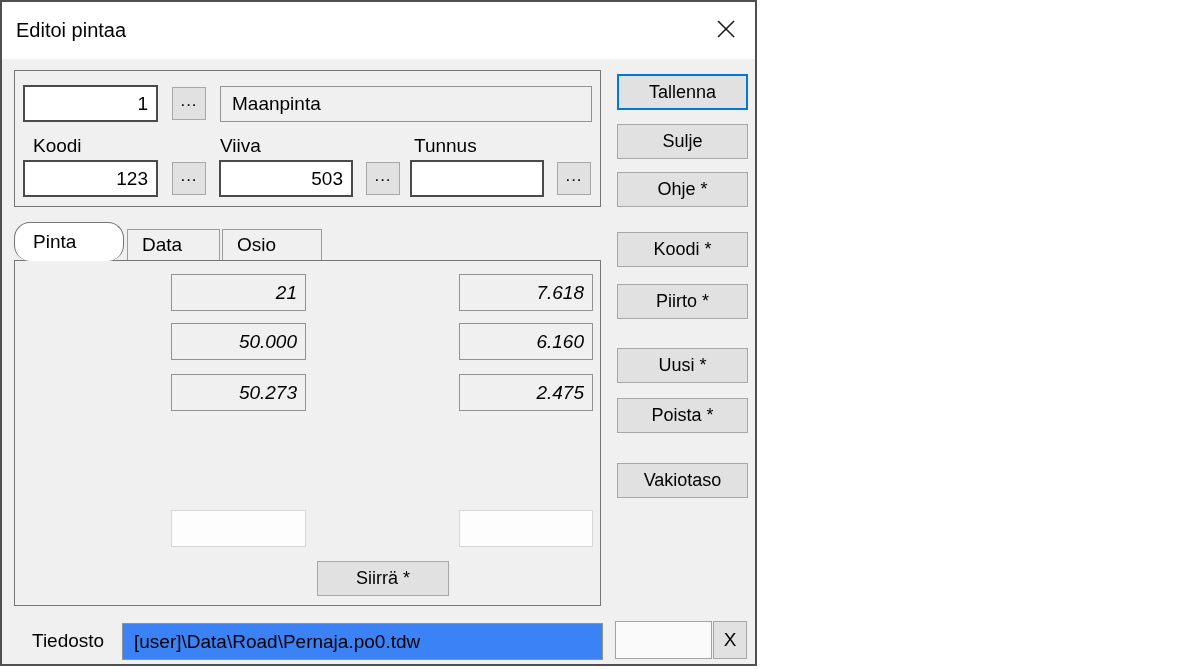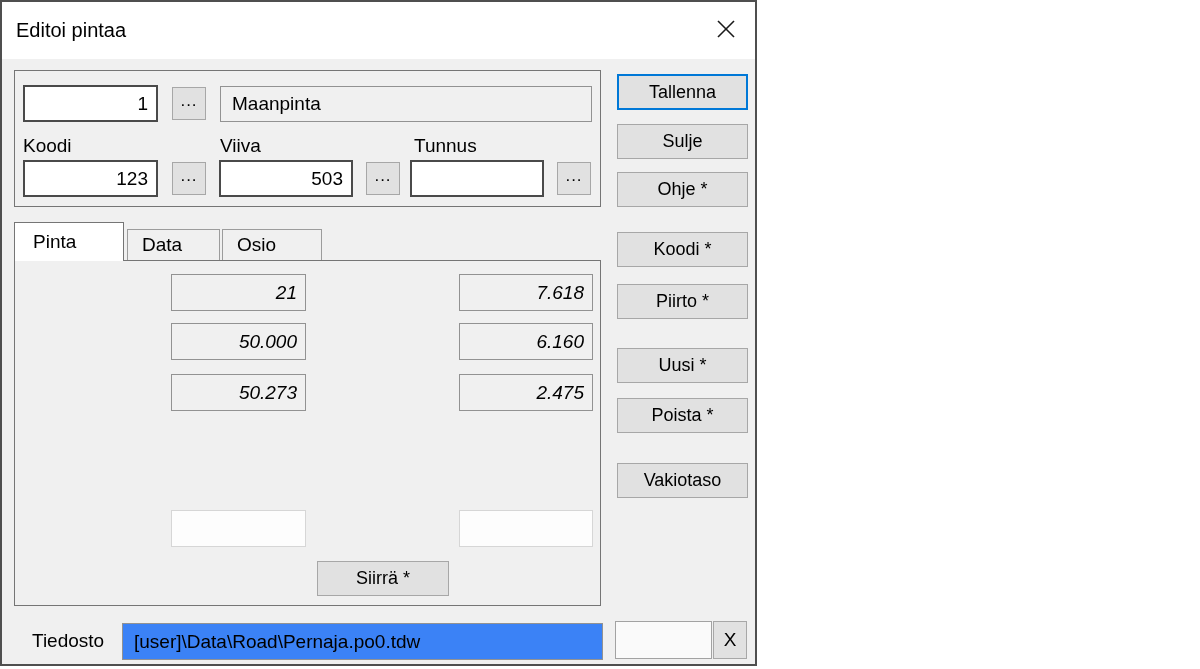--- a/index.html
+++ b/index.html
@@ -52,34 +52,34 @@
         </span>
       </div>
     </div>
 
     <div class="groupbox gb-top"></div>
 
     <input class="inp right" style="left: 21px; top: 83px; width: 135px; height: 37px;" value="1">
     <div class="btn dots" style="left:170px;top:85px;">...</div>
     <div class="ro-field left" style="left:218px;top:84px;width:372px;height:36px;">Maanpinta</div>
 
-    <div class="lbl" style="left:21px;top:133px;">Koodi</div>
+    <div class="lbl" style="left:31px;top:133px;">Koodi</div>
     <div class="lbl" style="left:218px;top:133px;">Viiva</div>
     <div class="lbl" style="left:412px;top:133px;">Tunnus</div>
 
     <input class="inp right" style="left: 21px; top: 158px; width: 135px; height: 37px;" value="123">
     <div class="btn dots" style="left:170px;top:160px;">...</div>
 
     <input class="inp right" style="left: 217px; top: 158px; width: 134px; height: 37px;" value="503">
     <div class="btn dots" style="left:364px;top:160px;">...</div>
 
     <input class="inp right" style="left: 408px; top: 158px; width: 134px; height: 37px;" value="">
     <div class="btn dots" style="left:555px;top:160px;">...</div>
 
-    <div class="tab active" style="left:12px;top:220px;width:110px;height:39px;">
+    <div class="tab active" style="left:12px;top:220px;width:110px;height:39px;border-radius:16px;">
       <span>Pinta</span>
     </div>
     <div class="tab inactive" style="left:125px;top:227px;width:93px;height:31px;padding-left:14px;">
       <span>Data</span>
     </div>
     <div class="tab inactive" style="left:220px;top:227px;width:100px;height:31px;padding-left:14px;">
       <span>Osio</span>
     </div>
 
     <div class="groupbox tab-content"></div>

